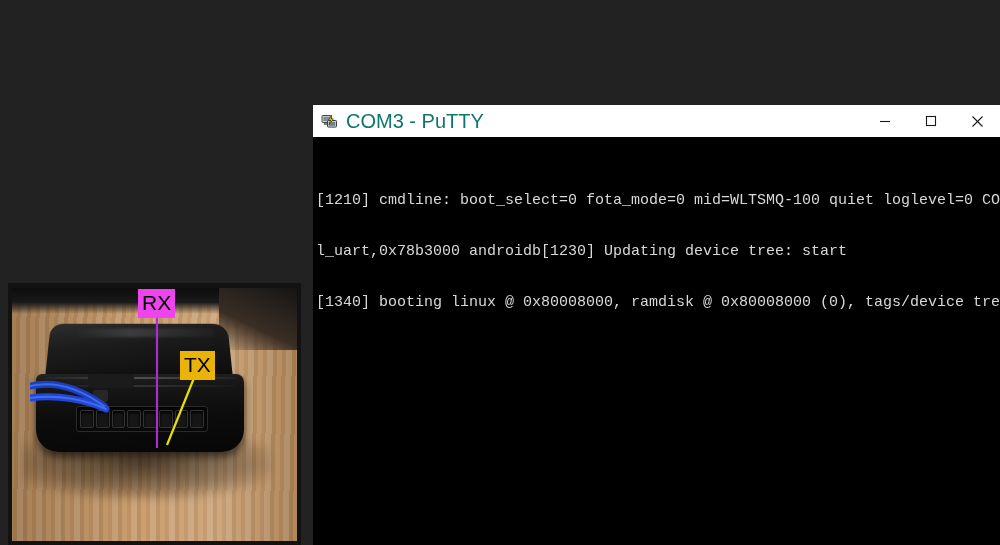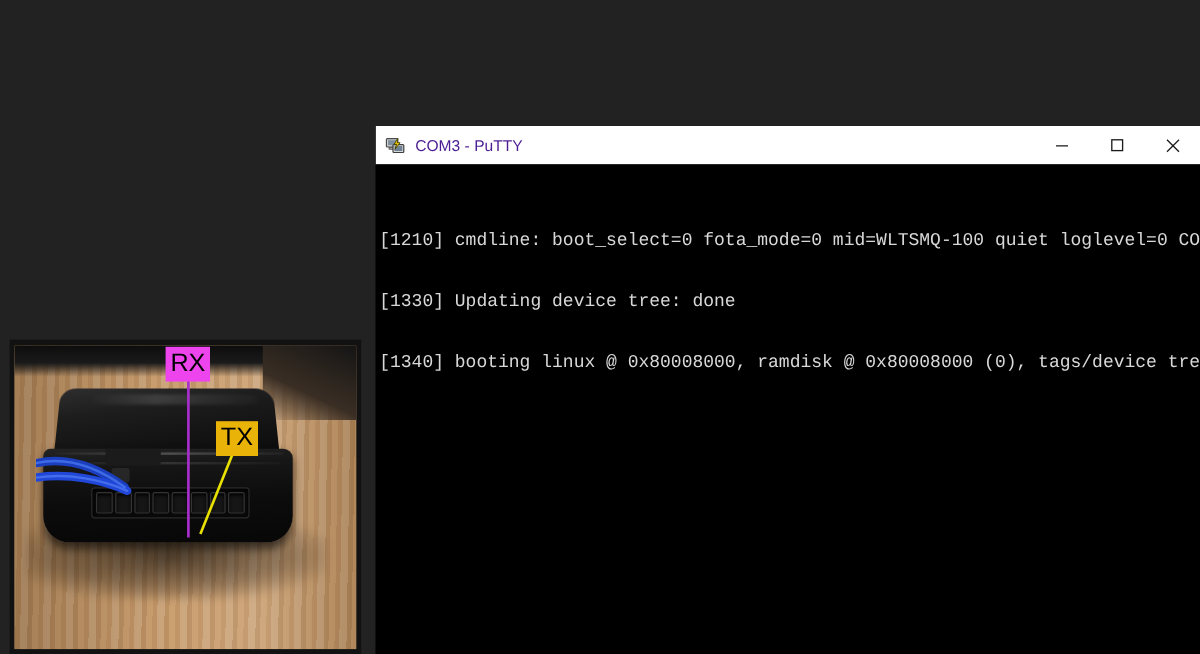--- a/index.html
+++ b/index.html
@@ -109,21 +109,21 @@
   #putty{
     position:absolute; left:313px; top:105px; width:687px; height:440px;
     background:#000; overflow:hidden;
   }
   #titlebar{
     position:relative; height:32px; background:#ffffff;
     display:flex; align-items:center;
   }
   #title-icon{ width:17px; height:17px; margin-left:8px; position:relative; flex:0 0 auto; }
   #title-text{
-    margin-left:8px; font-size:13px; color:#4c1d95;
+    margin-left:8px; font-size:20px; color:#0f766e;
     font-family:"Liberation Sans", sans-serif; white-space:nowrap;
   }
   #win-buttons{ position:absolute; right:0; top:0; height:32px; display:flex; }
   .win-btn{
     width:46px; height:32px; display:flex; align-items:center; justify-content:center;
     color:#202020; background:transparent;
   }
   .win-btn svg{ display:block; }
 
   #term{
@@ -220,21 +220,21 @@
             <line x1="11.5" y1="1.5" x2="1.5" y2="11.5" stroke="#1a1a1a" stroke-width="1.1"></line>
           </svg>
         </div>
       </div>
     </div>
 
     <div id="term">
       <div id="term-inner">
 
         <div class="tline">[1210] cmdline: boot_select=0 fota_mode=0 mid=WLTSMQ-100 quiet loglevel=0 CONSOL</div>
-        <div class="tline">[1330] Updating device tree: done</div>
+        <div class="tline">l_uart,0x78b3000 androidb[1230] Updating device tree: start</div>
         <div class="tline">[1340] booting linux @ 0x80008000, ramdisk @ 0x80008000 (0), tags/device tree @</div>
         <div class="tline"></div>
         <div class="tline"></div>
         
         
         
         
         
         
         

